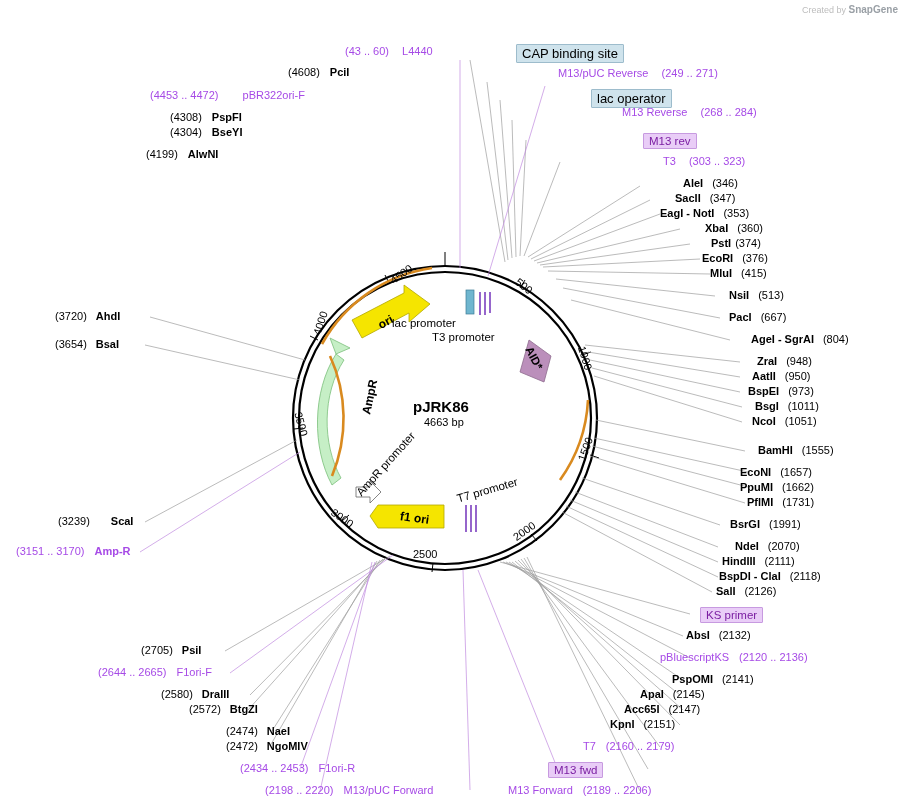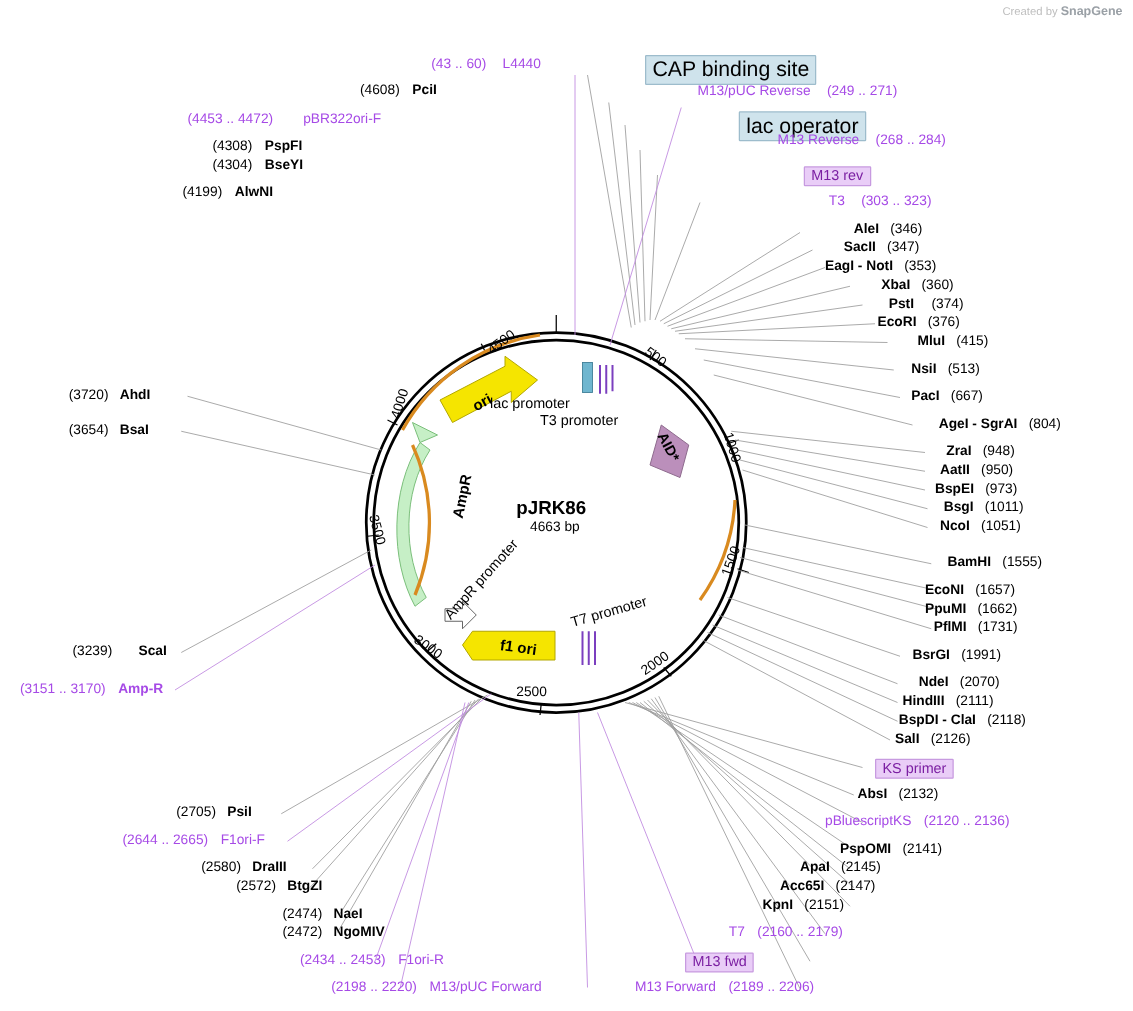--- a/index.html
+++ b/index.html
@@ -7,21 +7,21 @@
     width:906px;height:809px;position:relative;overflow:hidden;
     background:#ffffff;
     font-family:"Liberation Sans", sans-serif;
     font-size:11px;color:#000;
   }
   .abs{position:absolute;white-space:nowrap;}
   .bold{font-weight:bold;}
   .purple{color:#a64ae6;}
   .feat-box{
     background:#cfe3ec;border:1px solid #9dbccc;padding:1px 5px;
-    font-size:17px;color:#000;border-radius:1px;
+    font-size:13px;color:#000;border-radius:1px;
   }
   .prim-box{
     background:#e9cdf7;border:1px solid #c79ae0;padding:1px 5px;
     font-size:11.5px;color:#7b1fa2;border-radius:1px;
   }
   #watermark{
     position:absolute;right:8px;top:4px;font-size:9px;color:#bdbdbd;
   }
   #watermark .sg{color:#9aa0a6;font-weight:bold;font-size:10px;}
   svg{position:absolute;left:0;top:0;}
@@ -244,23 +244,23 @@
 
 <div class="abs purple" style="left:663px;top:155px;">
   <span>T3</span>
   <span style="margin-left:10px;">(303 .. 323)</span>
 </div>
 
 <div class="abs" style="left:683px;top:177px;"><span class="bold">AleI</span><span style="margin-left:9px;">(346)</span></div>
 <div class="abs" style="left:675px;top:192px;"><span class="bold">SacII</span><span style="margin-left:9px;">(347)</span></div>
 <div class="abs" style="left:660px;top:207px;"><span class="bold">EagI - NotI</span><span style="margin-left:9px;">(353)</span></div>
 <div class="abs" style="left:705px;top:222px;"><span class="bold">XbaI</span><span style="margin-left:9px;">(360)</span></div>
-<div class="abs" style="left:711px;top:237px;"><span class="bold">PstI</span><span style="margin-left:14px;text-align:center;">(374)</span></div>
+<div class="abs" style="left:711px;top:237px;"><span class="bold">PstI</span><span style="margin-left:4px;text-align:center;">(374)</span></div>
 <div class="abs" style="left:702px;top:252px;"><span class="bold">EcoRI</span><span style="margin-left:9px;">(376)</span></div>
-<div class="abs" style="left:734px;top:267px;"><span class="bold">MluI</span><span style="margin-left:9px;">(415)</span></div>
+<div class="abs" style="left:710px;top:267px;"><span class="bold">MluI</span><span style="margin-left:9px;">(415)</span></div>
 <div class="abs" style="left:729px;top:289px;"><span class="bold">NsiI</span><span style="margin-left:9px;">(513)</span></div>
 <div class="abs" style="left:729px;top:311px;"><span class="bold">PacI</span><span style="margin-left:9px;">(667)</span></div>
 <div class="abs" style="left:751px;top:333px;"><span class="bold">AgeI - SgrAI</span><span style="margin-left:9px;">(804)</span></div>
 <div class="abs" style="left:757px;top:355px;"><span class="bold">ZraI</span><span style="margin-left:9px;">(948)</span></div>
 <div class="abs" style="left:752px;top:370px;"><span class="bold">AatII</span><span style="margin-left:9px;">(950)</span></div>
 <div class="abs" style="left:748px;top:385px;"><span class="bold">BspEI</span><span style="margin-left:9px;">(973)</span></div>
 <div class="abs" style="left:755px;top:400px;"><span class="bold">BsgI</span><span style="margin-left:9px;">(1011)</span></div>
 <div class="abs" style="left:752px;top:415px;"><span class="bold">NcoI</span><span style="margin-left:9px;">(1051)</span></div>
 <div class="abs" style="left:758px;top:444px;"><span class="bold">BamHI</span><span style="margin-left:9px;">(1555)</span></div>
 <div class="abs" style="left:740px;top:466px;"><span class="bold">EcoNI</span><span style="margin-left:9px;">(1657)</span></div>

